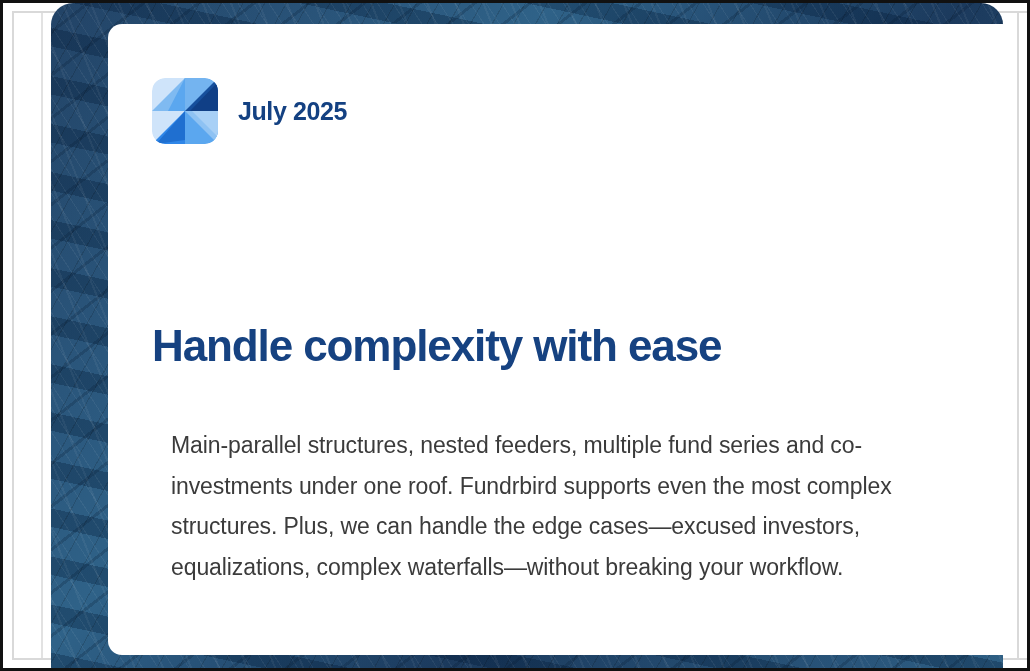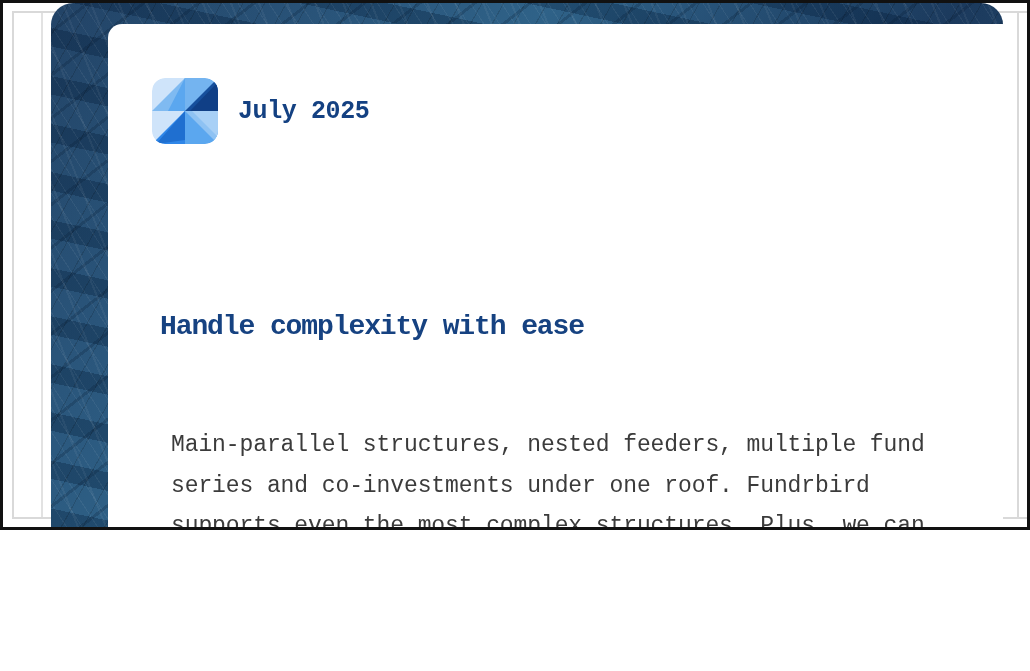--- a/index.html
+++ b/index.html
@@ -13,26 +13,25 @@
     overflow: hidden;
     background: #ffffff;
     font-family: "Liberation Sans", sans-serif;
     -webkit-font-smoothing: antialiased;
   }
 
   
   #viewport {
     position: relative;
     width: 1030px;
-    height: 530px;
+    height: 671px;
     background: #ffffff;
     box-sizing: border-box;
     border: 3px solid #111111;
     overflow: hidden;
-    font-family: Liberation Mono, monospace;
   }
 
   
   .page-gutter {
     position: absolute;
     left: 9px;
     top: 8px;
     bottom: 8px;
     width: 2px;
     background: #d9d9d9;
@@ -151,23 +150,23 @@
     font-weight: 700;
     letter-spacing: -0.4px;
     color: #144182;
     line-height: 1;
     white-space: nowrap;
   }
 
   
   #headline {
     position: absolute;
-    left: 52px;
+    left: 44px;
     top: 268px;
-    font-size: 28px;
+    font-size: 44px;
     font-weight: 700;
     letter-spacing: -1.1px;
     color: #164281;
     line-height: 1.12;
     white-space: nowrap;
   }
 
   
   #body-copy {
     position: absolute;

